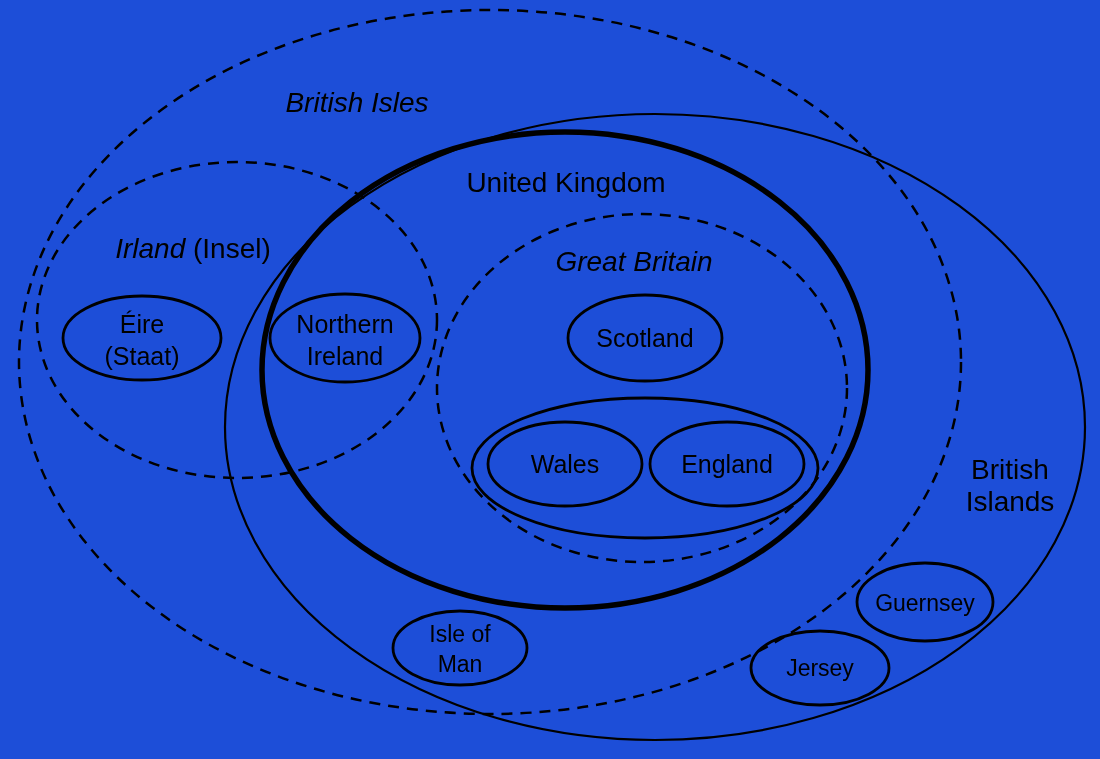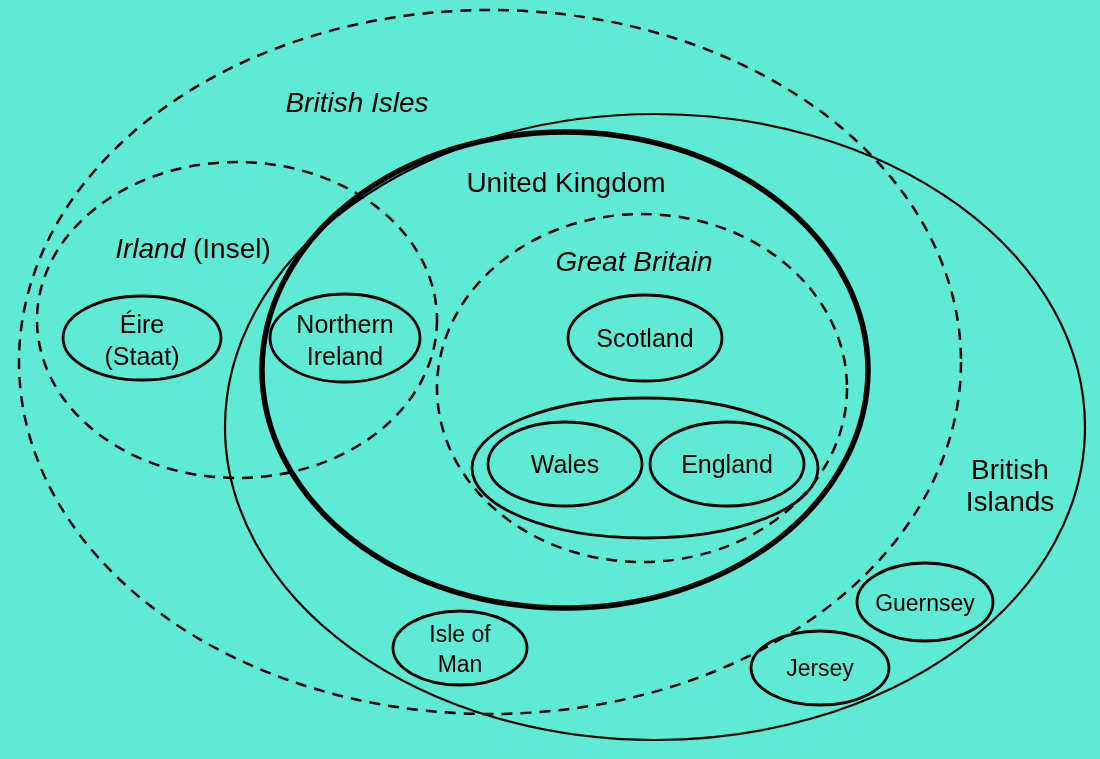--- a/index.html
+++ b/index.html
@@ -4,21 +4,21 @@
 <style>
   html, body {
     margin: 0;
     padding: 0;
     background: #ffffff;
   }
   .stage {
     position: relative;
     width: 1100px;
     height: 759px;
-    background: #5eead4;
+    background: #1d4ed8;
     overflow: hidden;
   }
   svg {
     display: block;
   }
   svg text {
     font-family: "Liberation Sans", sans-serif;
     fill: #000000;
     text-anchor: middle;
   }

